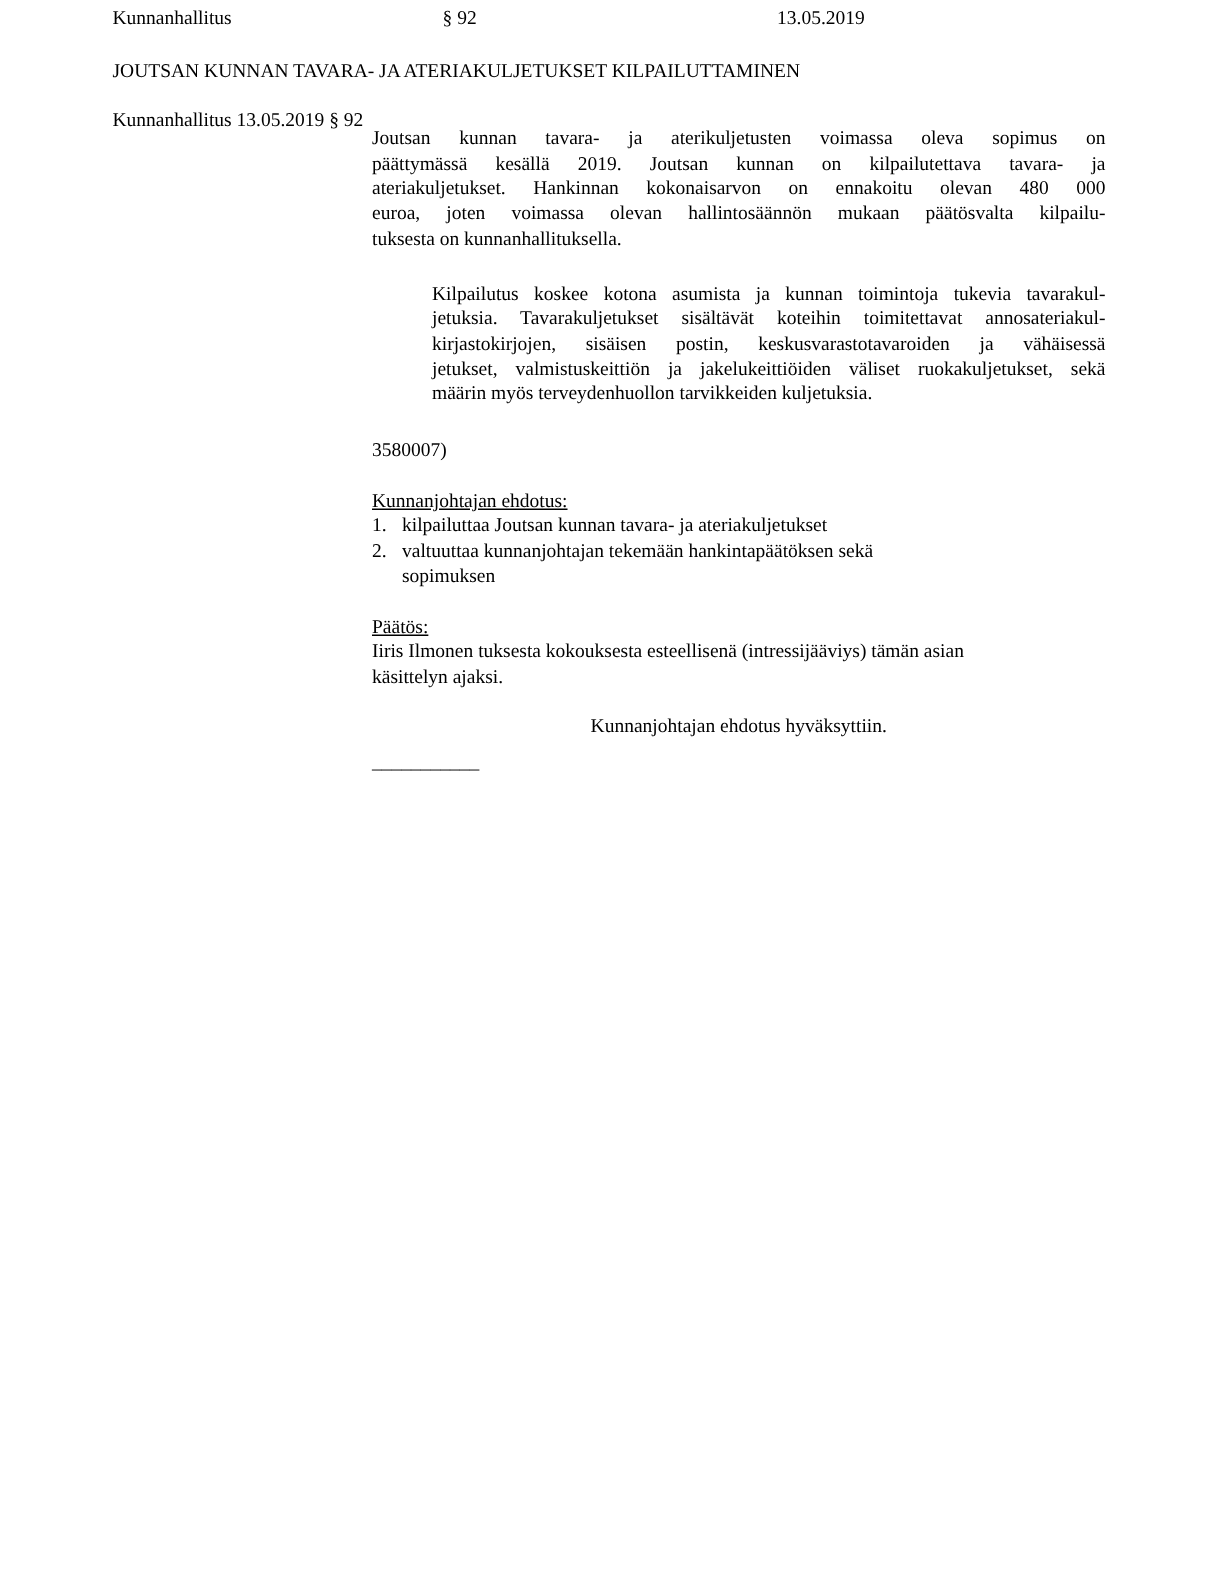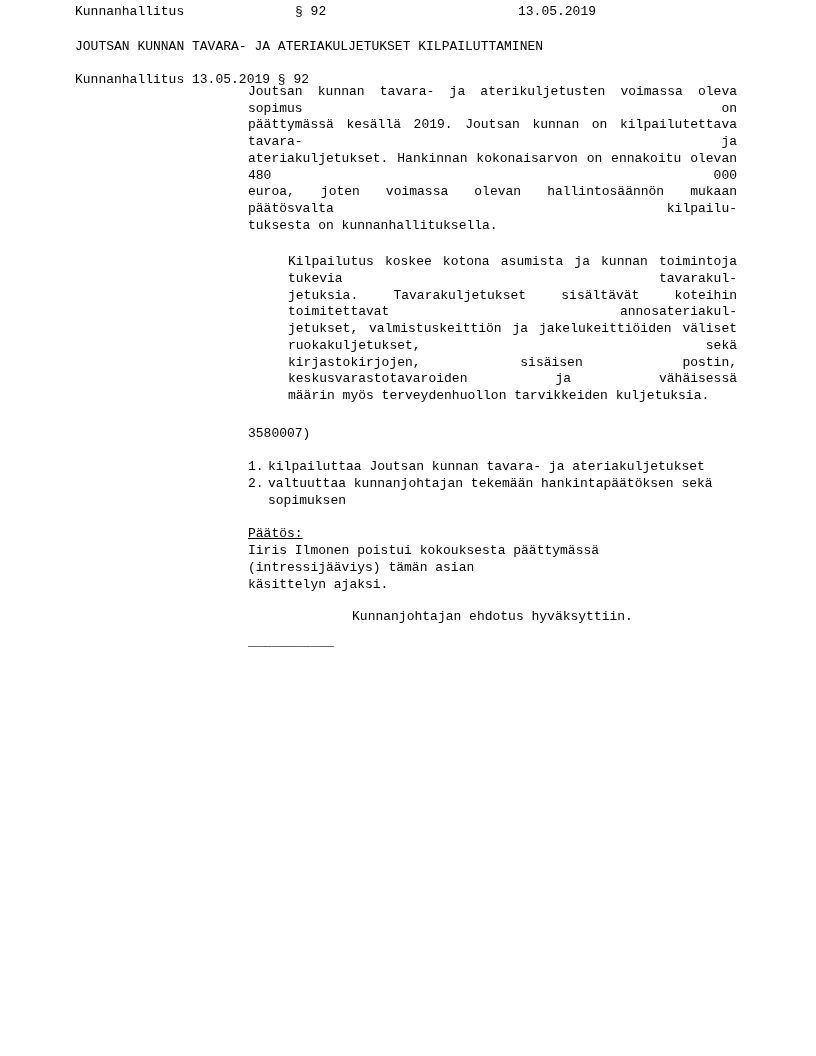--- a/index.html
+++ b/index.html
@@ -2,21 +2,21 @@
 <html lang="fi"><head>
 <meta charset="utf-8">
 <style>
   html, body { margin: 0; padding: 0; background: #ffffff; }
   .page {
     position: relative;
     width: 816px;
     height: 1056px;
     background: #ffffff;
     color: #000000;
-    font-family: Liberation Mono, monospace;
+    font-family: Liberation Serif, serif;
     font-size: 13px;
     line-height: 16.7px;
     overflow: hidden;
   }
   .hdr { position: absolute; top: 4px; left: 0; width: 816px; height: 17px; }
   .hdr-committee { position: absolute; left: 75px; top: 0; }
   .hdr-section   { position: absolute; left: 295px; top: 0; }
   .hdr-date      { position: absolute; left: 518px; top: 0; }
 
   .doc-title   { position: absolute; top: 39px; left: 75px; white-space: nowrap; }
@@ -63,44 +63,45 @@
       <div class="ln j">Joutsan kunnan tavara- ja aterikuljetusten voimassa oleva sopimus on</div>
       <div class="ln j">päättymässä kesällä 2019. Joutsan kunnan on kilpailutettava tavara- ja</div>
       <div class="ln j">ateriakuljetukset. Hankinnan kokonaisarvon on ennakoitu olevan 480 000</div>
       <div class="ln j">euroa, joten voimassa olevan hallintosäännön mukaan päätösvalta kilpailu-</div>
       <div class="ln">tuksesta on kunnanhallituksella.</div>
     </div>
 
     <div class="para p2">
       <div class="ln j">Kilpailutus koskee kotona asumista ja kunnan toimintoja tukevia tavarakul-</div>
       <div class="ln j">jetuksia. Tavarakuljetukset sisältävät koteihin toimitettavat annosateriakul-</div>
+      <div class="ln j">kirjastokirjojen, sisäisen postin, keskusvarastotavaroiden ja vähäisessä</div>
       <div class="ln j">jetukset, valmistuskeittiön ja jakelukeittiöiden väliset ruokakuljetukset, sekä</div>
-      <div class="ln j">kirjastokirjojen, sisäisen postin, keskusvarastotavaroiden ja vähäisessä</div>
       <div class="ln">määrin myös terveydenhuollon tarvikkeiden kuljetuksia.</div>
     </div>
 
     <div class="para note">
       <div class="ln">3580007)</div>
     </div>
 
     <div class="para proposal">
+      <div class="ln heading-underline">Kunnanjohtajan ehdotus:</div>
       <div class="li">
         <span class="num">1.</span>
         <span class="txt">kilpailuttaa Joutsan kunnan tavara- ja ateriakuljetukset</span>
       </div>
       <div class="li">
         <span class="num">2.</span>
         <span class="txt">valtuuttaa kunnanjohtajan tekemään hankintapäätöksen sekä
 sopimuksen</span>
       </div>
     </div>
 
     <div class="para decision">
       <div class="ln heading-underline">Päätös:</div>
-      <div class="ln">Iiris Ilmonen poistui kokouksesta päättymässä (intressijääviys) tämän asian</div>
+      <div class="ln">Iiris Ilmonen tuksesta kokouksesta esteellisenä (intressijääviys) tämän asian</div>
       <div class="ln">käsittelyn ajaksi.</div>
     </div>
 
     <div class="para outcome">
       <div class="ln">Kunnanjohtajan ehdotus hyväksyttiin.</div>
     </div>
 
     <div class="sig">___________</div>
 
   </div>

